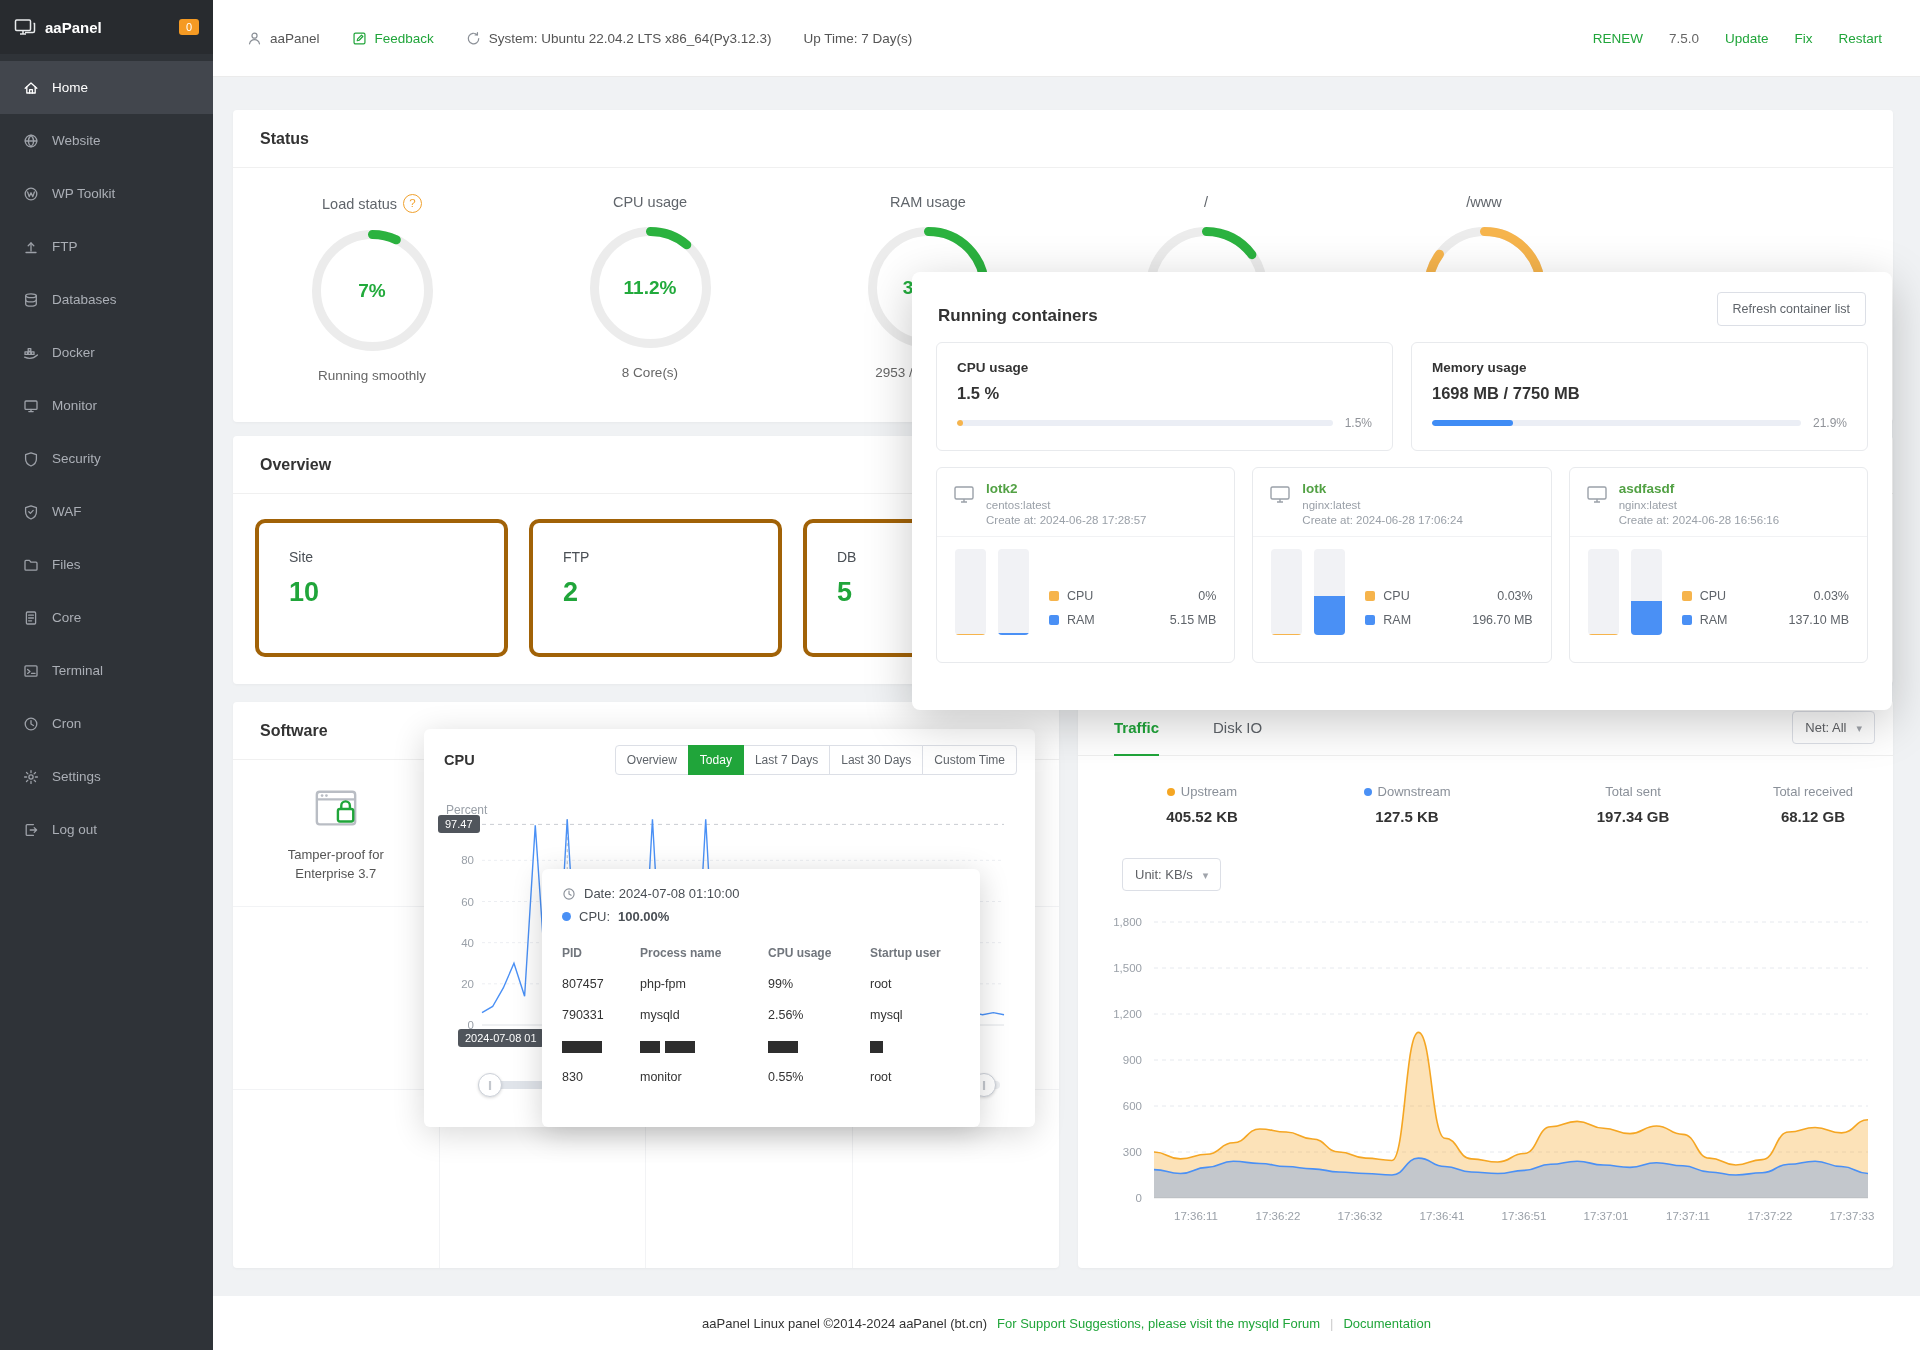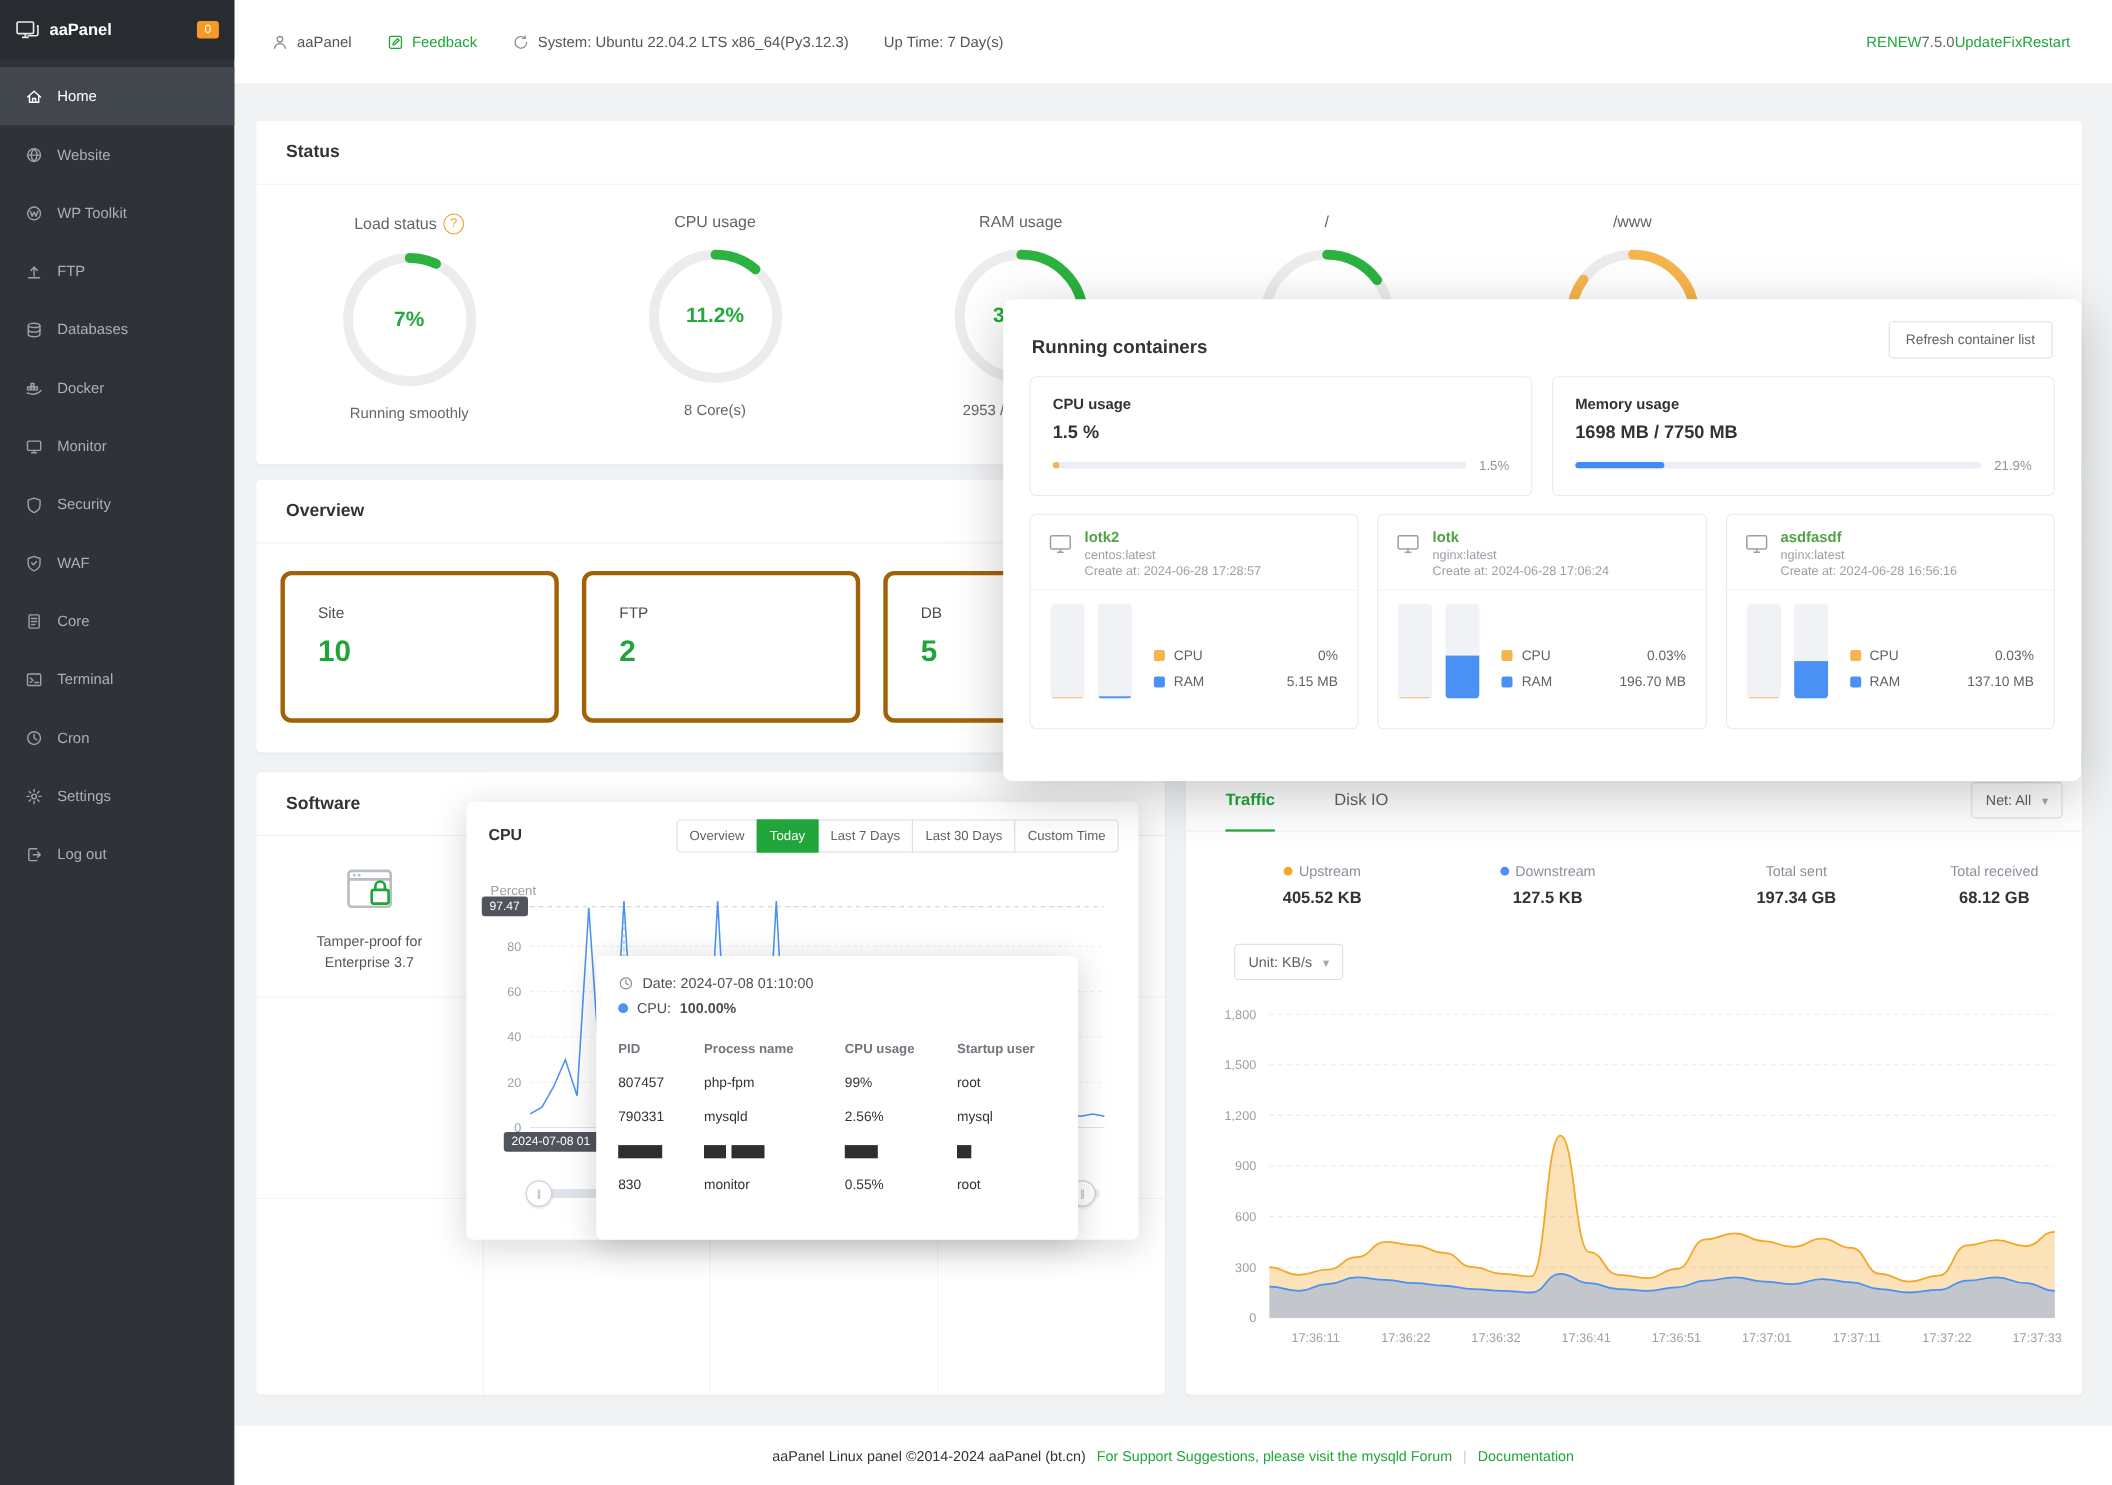--- a/index.html
+++ b/index.html
@@ -23,21 +23,21 @@
   .menu-item.active .mi{color:#fff;}
 
   
   .main{position:absolute;left:213px;top:0;right:0;height:1350px;}
   .topbar{position:absolute;left:0;top:0;right:0;height:77px;background:#fff;display:flex;align-items:center;
     padding:0 38px 0 34px;box-sizing:border-box;font-size:13.5px;color:#555;border-bottom:1px solid #ebebeb;}
   .tb-left{display:flex;align-items:center;gap:32px;flex:1;}
   .tb-item{display:flex;align-items:center;gap:8px;}
   .ticon{display:flex;color:#8a8f96;}
   .tb-item.green .ticon{color:#20a53a;}
-  .tb-right{display:flex;align-items:center;color:#666;}
+  .tb-right{display:flex;align-items:center;gap:26px;color:#666;}
 
   .card{position:absolute;background:#fff;border-radius:4px;box-shadow:0 1px 3px rgba(0,0,0,.04);}
   .card-h{height:58px;display:flex;align-items:center;padding:0 27px;font-size:16px;font-weight:bold;color:#333;
     border-bottom:1px solid #f0f0f0;box-sizing:border-box;}
 
   
   #status-card{left:20px;top:110px;width:1660px;height:312px;}
   .gauges{display:flex;padding-top:26px;}
   .gauge-col{width:278px;text-align:center;}
   .g-title{font-size:14.5px;color:#60656b;display:flex;justify-content:center;align-items:center;gap:6px;}
@@ -241,20 +241,28 @@
         <span data-interactable="false">Security</span>
       </div>
     <div class="menu-item" data-interactable="true">
         <span class="mi" data-interactable="false">
           <svg viewBox="0 0 16 16" width="16" height="16" fill="none" stroke="currentColor" stroke-width="1.3" stroke-linecap="round" stroke-linejoin="round">
             <path d="M8 1.8l5.4 1.9v4.4c0 3.4-2.2 5.7-5.4 6.9-3.2-1.2-5.4-3.5-5.4-6.9V3.7z"></path>
             <path d="M5.8 7.8l1.6 1.6 2.8-3"></path>
           </svg>
         </span>
         <span data-interactable="false">WAF</span>
+      </div>
+    <div class="menu-item" data-interactable="true">
+        <span class="mi" data-interactable="false">
+          <svg viewBox="0 0 16 16" width="16" height="16" fill="none" stroke="currentColor" stroke-width="1.3" stroke-linecap="round" stroke-linejoin="round">
+            <path d="M2 4.4c0-.6.4-1 1-1h3.4L8 5.2h5c.6 0 1 .4 1 1v6c0 .6-.4 1-1 1H3c-.6 0-1-.4-1-1z"></path>
+          </svg>
+        </span>
+        <span data-interactable="false">Files</span>
       </div>
     <div class="menu-item" data-interactable="true">
         <span class="mi" data-interactable="false">
           <svg viewBox="0 0 16 16" width="16" height="16" fill="none" stroke="currentColor" stroke-width="1.3" stroke-linecap="round" stroke-linejoin="round">
             <rect x="3.4" y="2" width="9.2" height="12" rx="1"></rect>
             <path d="M5.6 5.2h4.8M5.6 8h4.8M5.6 10.8h3"></path>
           </svg>
         </span>
         <span data-interactable="false">Core</span>
       </div>

